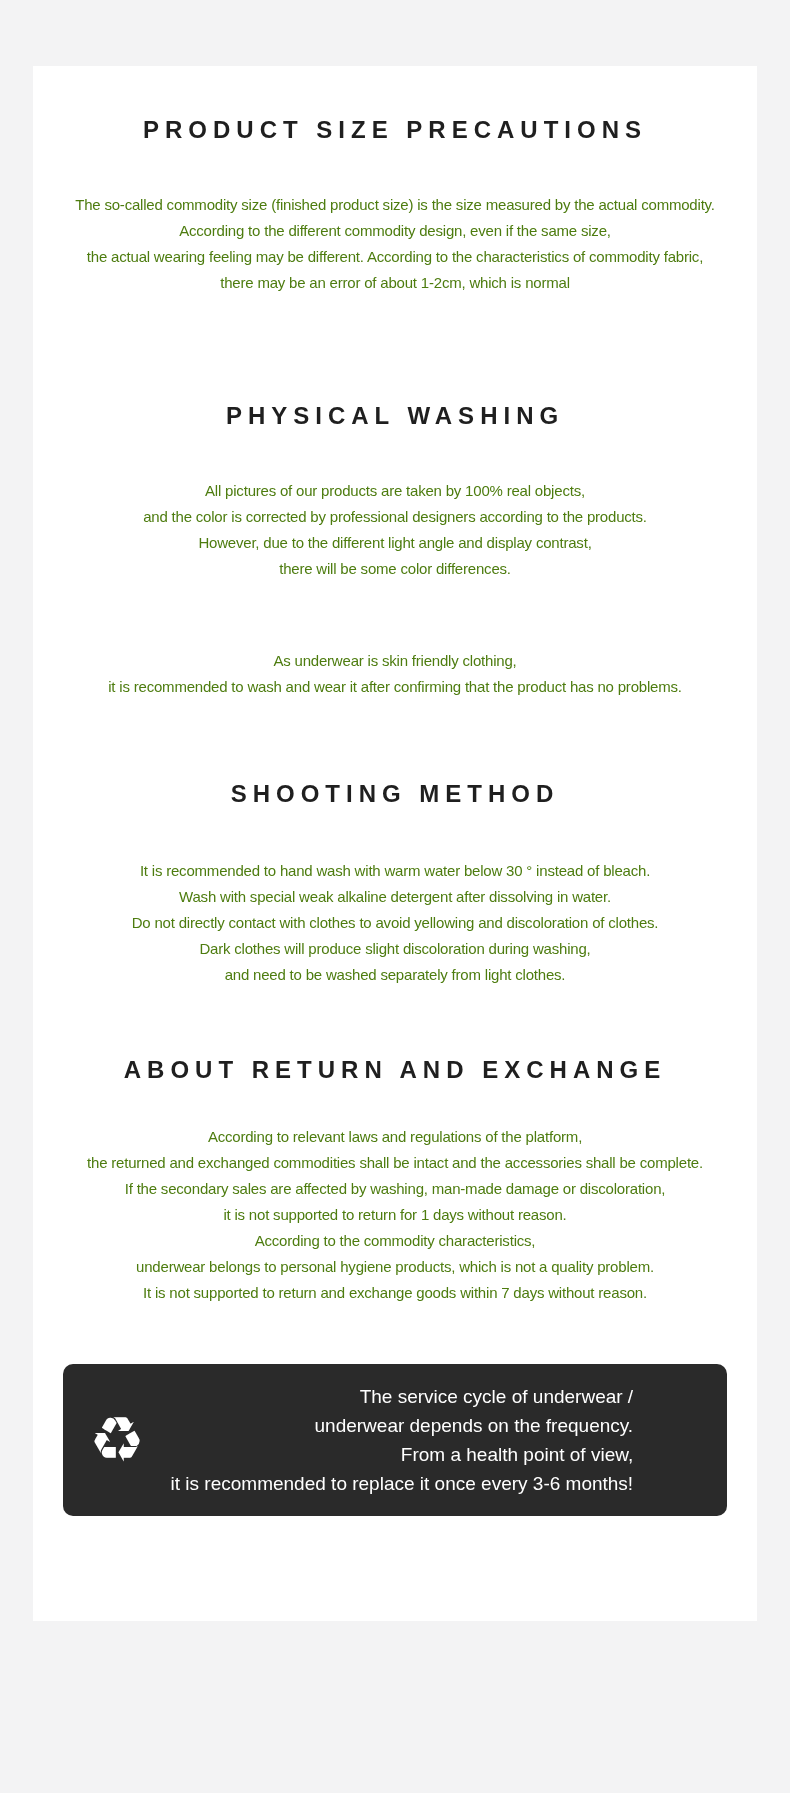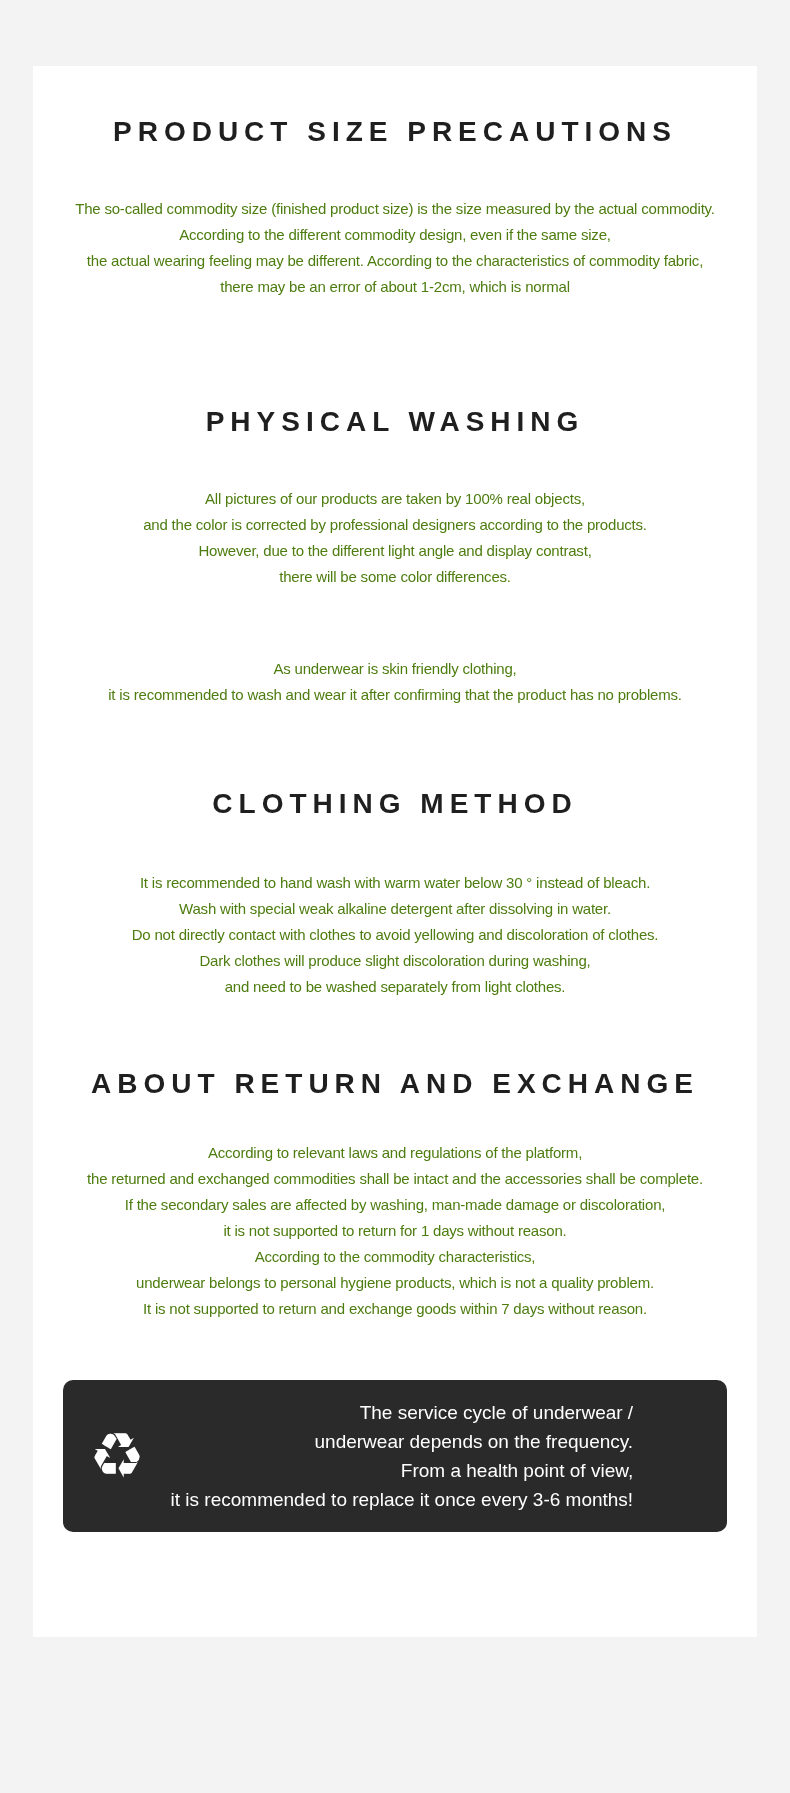--- a/index.html
+++ b/index.html
@@ -14,21 +14,21 @@
     background:#ffffff;
     box-sizing:border-box;
     padding:50px 0 105px 0;
     overflow:hidden;
   }
   .section-title{
     margin:0;
     text-align:center;
     font-family:"Liberation Sans", sans-serif;
     font-weight:700;
-    font-size:28px;
+    font-size:24px;
     letter-spacing:6px;
     color:#1f1f1f;
     white-space:nowrap;
   }
   .para{
     text-align:center;
     color:#4d7c0f;
     font-size:15px;
     letter-spacing:-0.2px;
     line-height:26px;
@@ -96,21 +96,21 @@
     </section>
 
     <section class="s3">
       <div class="para">
         <div class="line">As underwear is skin friendly clothing,</div>
         <div class="line">it is recommended to wash and wear it after confirming that the product has no problems.</div>
       </div>
     </section>
 
     <section class="s4">
-      <h2 class="section-title">CLOTHING METHOD</h2>
+      <h2 class="section-title">SHOOTING METHOD</h2>
       <div class="para">
         <div class="line">It is recommended to hand wash with warm water below 30 ° instead of bleach.</div>
         <div class="line">Wash with special weak alkaline detergent after dissolving in water.</div>
         <div class="line">Do not directly contact with clothes to avoid yellowing and discoloration of clothes.</div>
         <div class="line">Dark clothes will produce slight discoloration during washing,</div>
         <div class="line">and need to be washed separately from light clothes.</div>
       </div>
     </section>
 
     <section class="s5">

